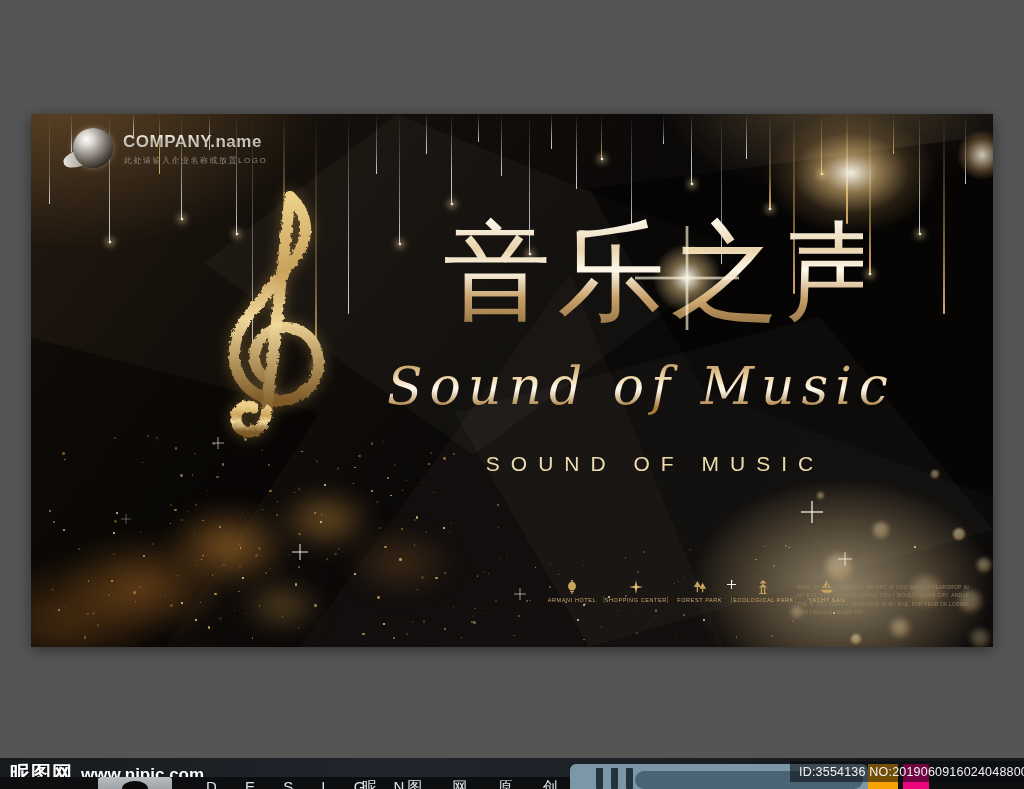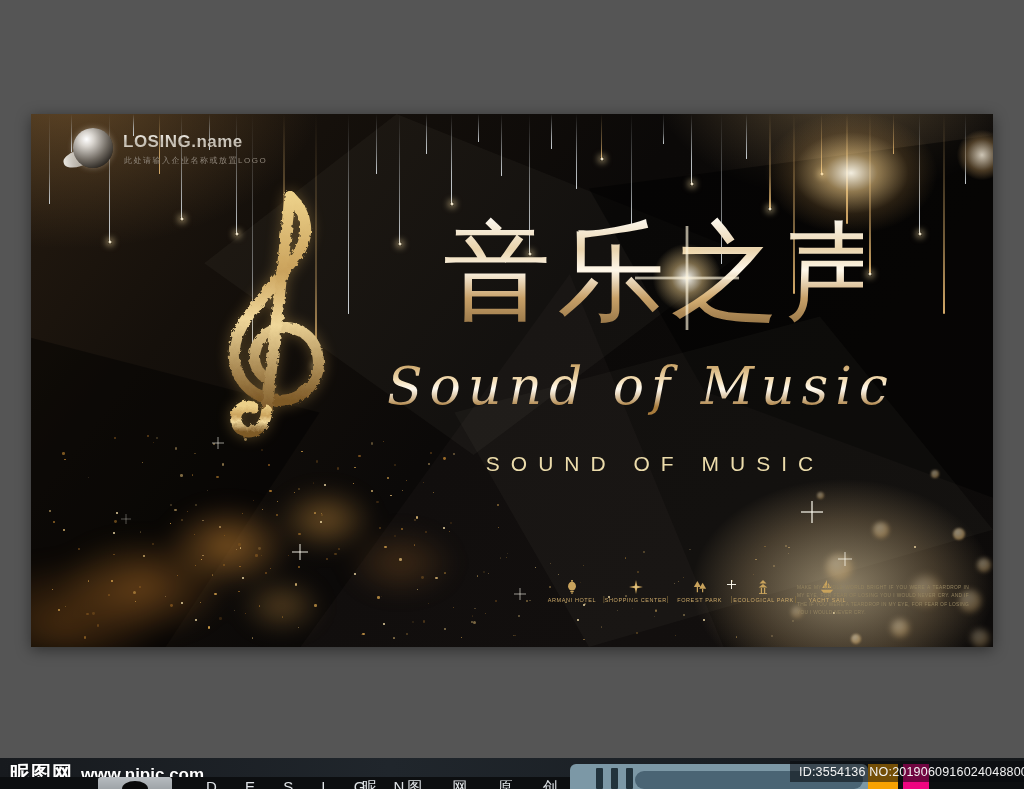--- a/index.html
+++ b/index.html
@@ -183,21 +183,21 @@
       <div class="strand" style="left: 934px; height: 70px; width: 1px; background: linear-gradient(rgba(0, 0, 0, 0), rgba(212, 218, 222, 0.43) 65%, rgba(212, 218, 222, 0.95));"></div>
     </div>
   <div class="glow-tr"></div>
   <div class="glow-r"></div>
 
   <div class="brandrow">
     <div class="emblem">
       <div class="tail"></div>
         <div class="orb"></div>
     </div>
-    <div class="company">LOSING.name</div>
+    <div class="company">COMPANY.name</div>
     <div class="company-sub">此处请输入企业名称或放置LOGO</div>
   </div>
 
   <div class="dust"></div>
   <div id="specks">
       <div class="speck" style="left: 163.153px; top: 420.09px; width: 1px; height: 1px; background: rgb(185, 127, 46); opacity: 0.52;"></div>
       <div class="speck" style="left: 383.113px; top: 405.432px; width: 1.9px; height: 1.9px; background: rgb(220, 166, 78); opacity: 0.3;"></div>
       <div class="speck" style="left: 345.411px; top: 387.076px; width: 2.1px; height: 2.1px; background: rgb(138, 90, 32); opacity: 0.36;"></div>
       <div class="speck" style="left: 422.095px; top: 338.772px; width: 2.3px; height: 2.3px; background: rgb(240, 200, 126); opacity: 0.43;"></div>
       <div class="speck" style="left: 250.893px; top: 502.145px; width: 1.6px; height: 1.6px; background: rgb(185, 127, 46); opacity: 0.5;"></div>

